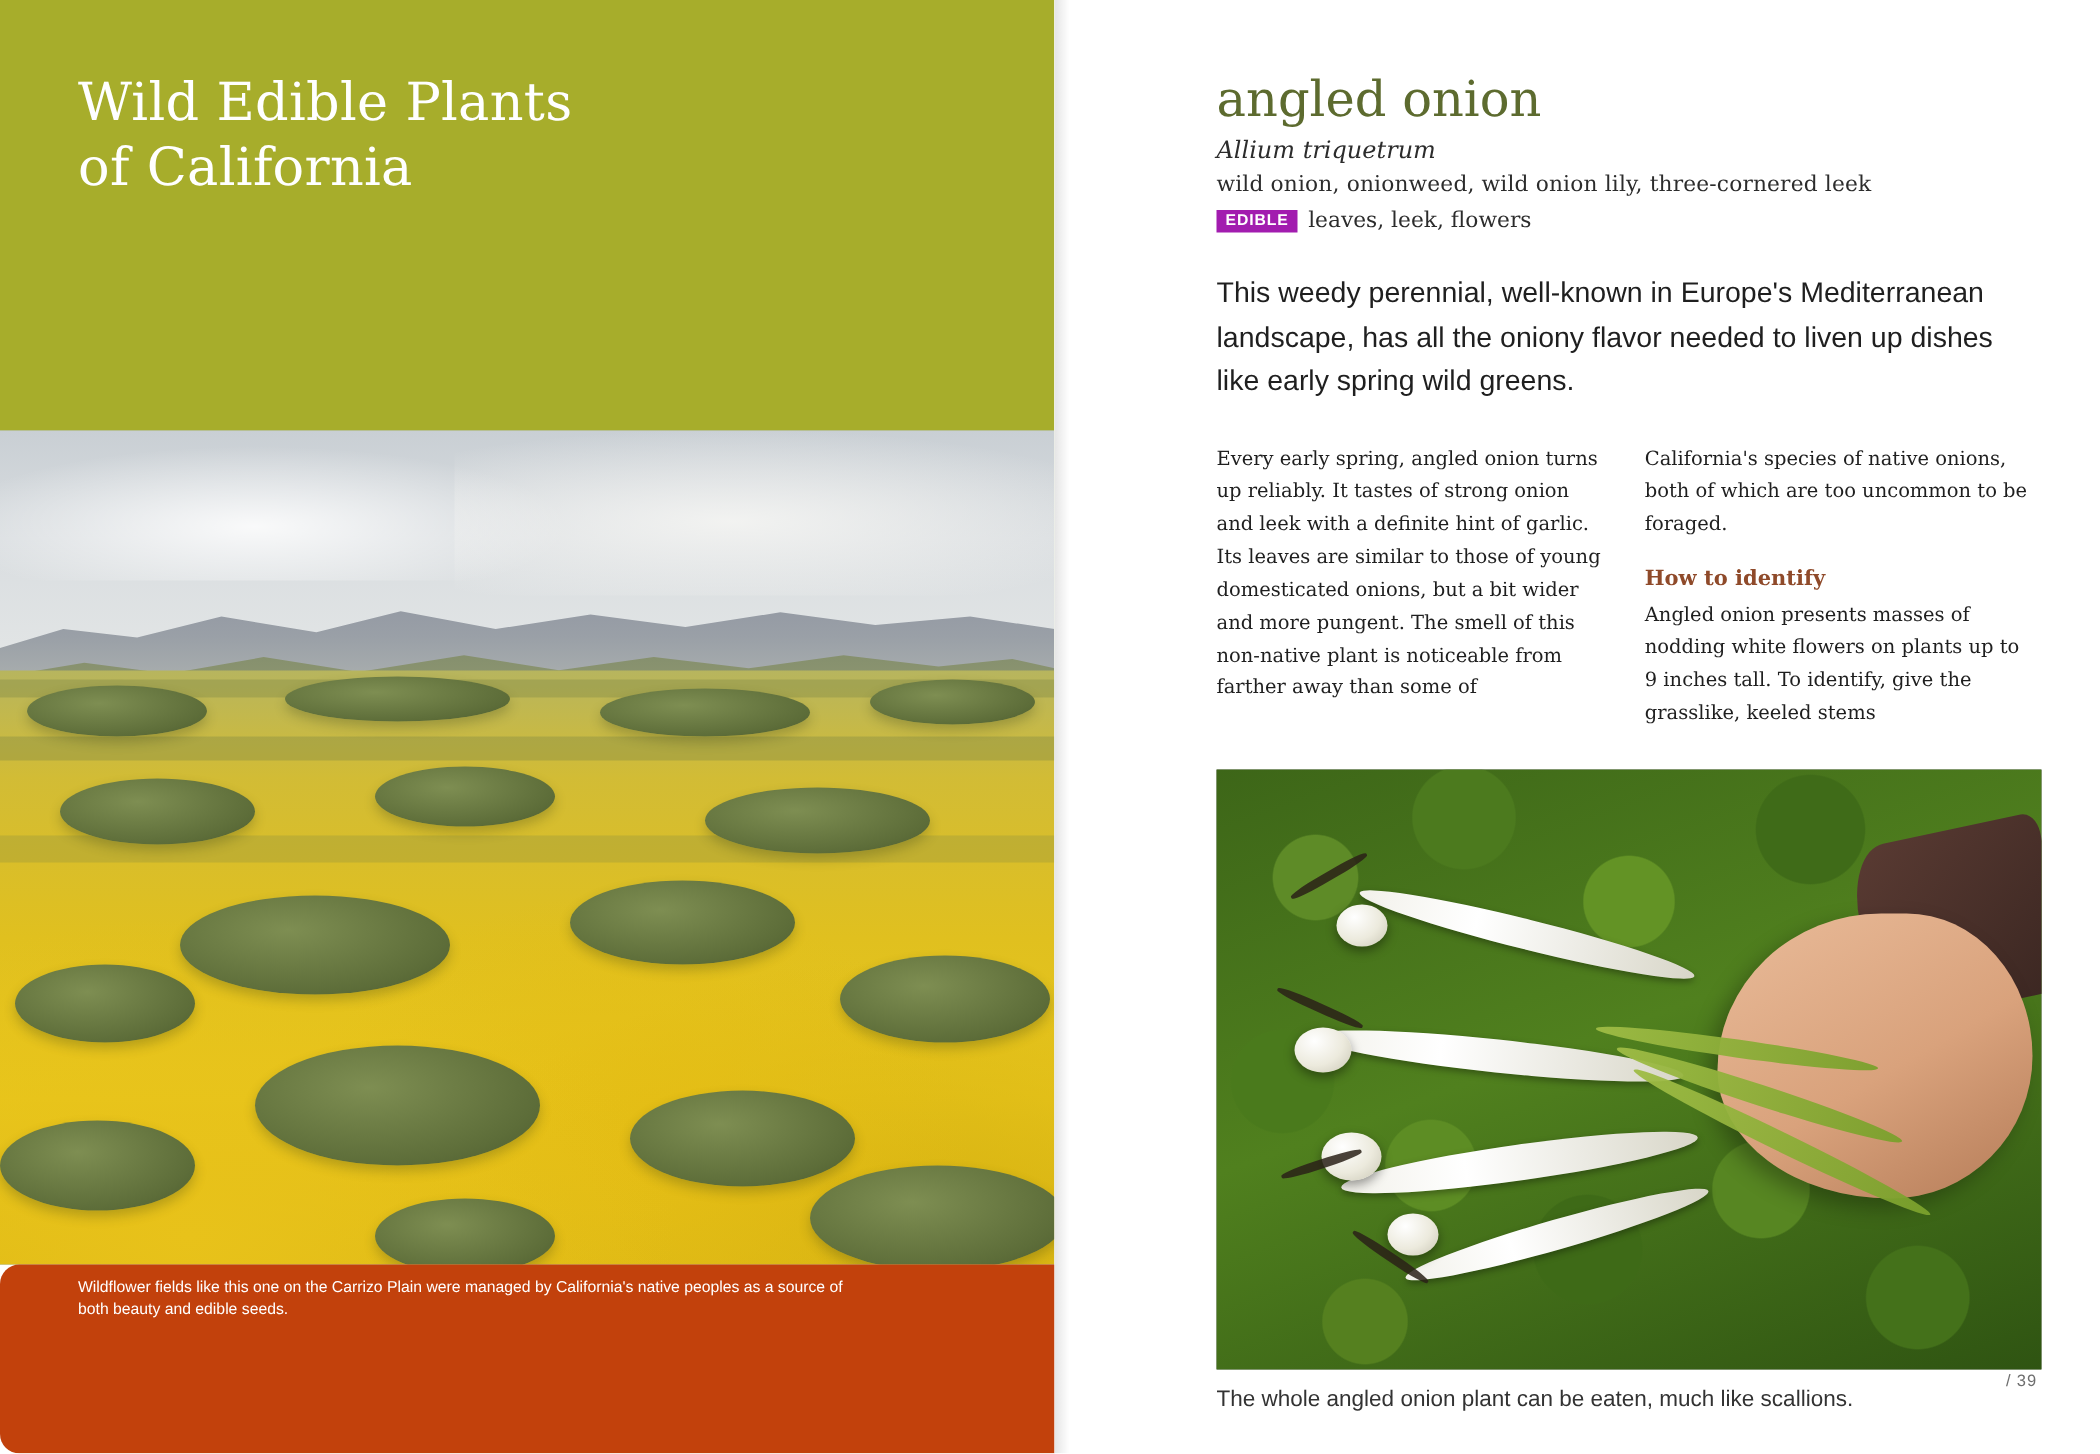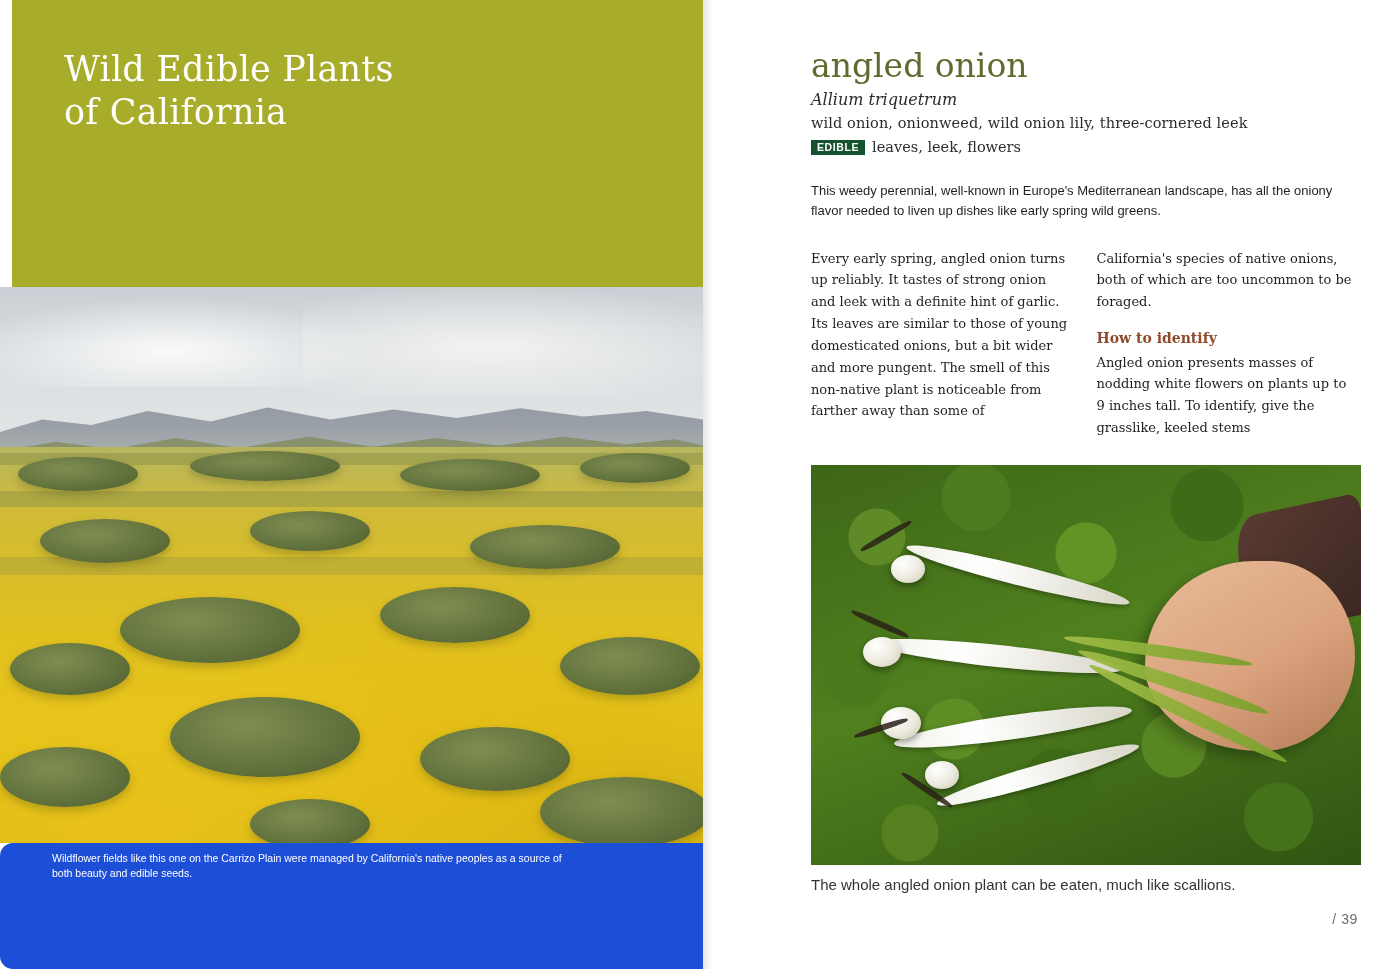--- a/index.html
+++ b/index.html
@@ -24,21 +24,21 @@
   
   .page-left {
     position: relative;
     width: 703px;
     height: 969px;
     background: #ffffff;
     overflow: hidden;
   }
   .left-panel {
     position: absolute;
-    left: 12px;
+    left: 0;
     top: 0;
     width: 703px;
     height: 287px;
     background: #a7ad2b;
   }
   .book-title {
     position: absolute;
     left: 52px;
     top: 48px;
     width: 560px;
@@ -110,21 +110,21 @@
     border-radius: 50%;
     background: radial-gradient(ellipse at 40% 35%, #7e8e52 0%, #5d6d39 70%, #4b5a2e 100%);
     box-shadow: 0 4px 8px rgba(40,50,20,0.25);
   }
   .caption-bar {
     position: absolute;
     left: 0;
     top: 843px;
     width: 806px;
     height: 126px;
-    background: #1d4ed8;
+    background: #c2410c;
     border-radius: 13px;
   }
   .photo-caption {
     position: absolute;
     left: 52px;
     top: 8px;
     width: 530px;
     color: #ffffff;
     font-size: 10.5px;
     line-height: 1.45;
@@ -177,33 +177,33 @@
     margin-top: 8px;
     display: flex;
     align-items: center;
     gap: 7px;
     font-family: "DejaVu Serif", "Liberation Serif", serif;
     font-size: 14.5px;
     color: #2c2c2c;
   }
   .edible-badge {
     display: inline-block;
-    background: #14532d;
+    background: #a21caf;
     color: #ffffff;
     font-family: "Liberation Sans", sans-serif;
     font-size: 10.5px;
     font-weight: bold;
     letter-spacing: 0.6px;
     padding: 2px 6px 3px 6px;
     line-height: 1;
   }
   .intro {
     margin-top: 26px;
     font-family: "Liberation Sans", sans-serif;
-    font-size: 13px;
+    font-size: 19px;
     line-height: 1.55;
     color: #1f1f1f;
     width: 540px;
   }
   .cols {
     margin-top: 26px;
     display: flex;
     gap: 26px;
     width: 545px;
   }
@@ -303,21 +303,21 @@
     font-family: "Liberation Sans", sans-serif;
     font-size: 15px;
     color: #333333;
     line-height: 1.45;
   }
   .folio {
     position: absolute;
     right: 42px;
     bottom: 42px;
     font-family: "Liberation Sans", sans-serif;
-    font-size: 14px;
+    font-size: 11px;
     color: #6e6e6e;
     letter-spacing: 0.6px;
   }
 </style>
 </head>
 <body>
 
 <div class="spread">
 
   <div class="page-left">

